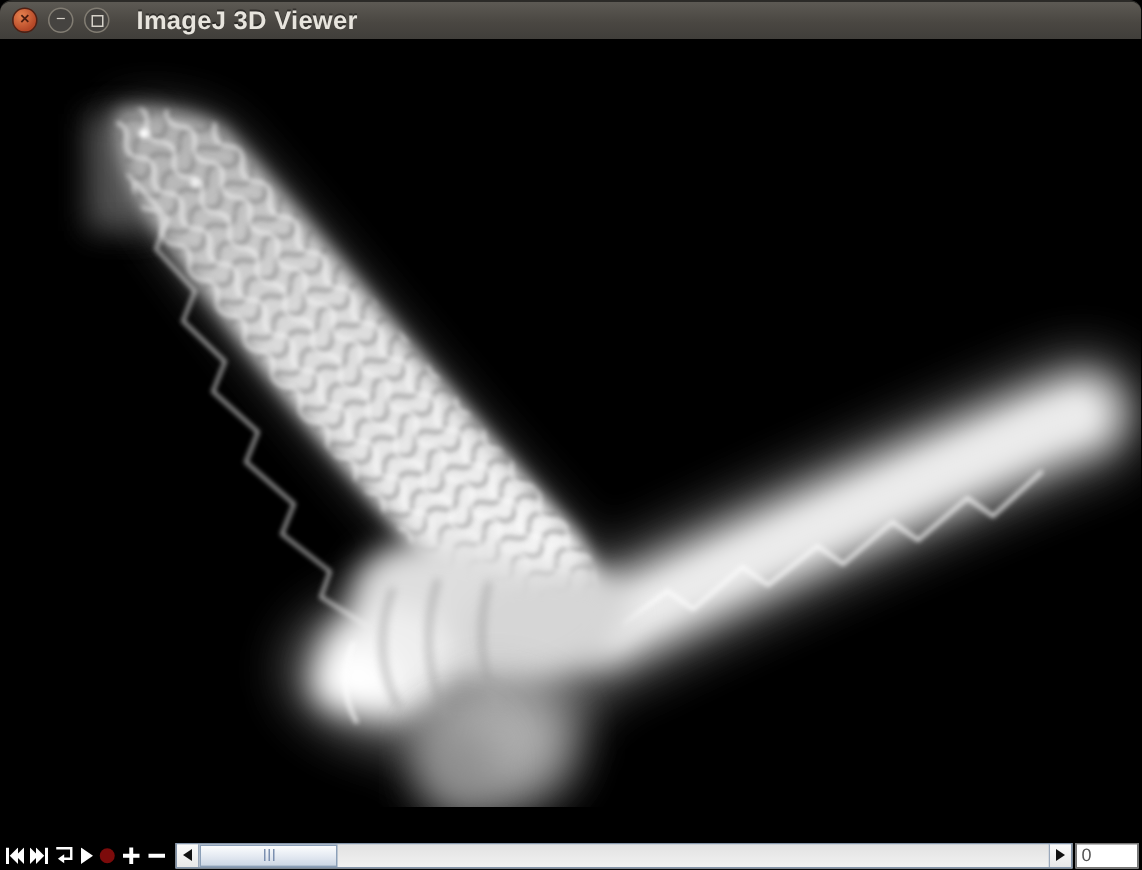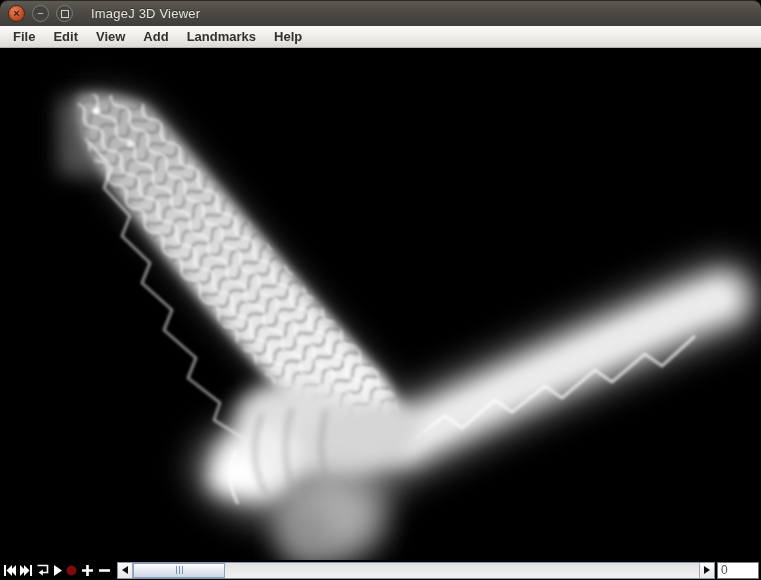--- a/index.html
+++ b/index.html
@@ -12,21 +12,21 @@
     background:linear-gradient(#5d5a54,#4a4742 55%,#403e3a);
     border-top:1px solid #2b2a27;
     display:flex;align-items:center;padding:0 8px;}
   .wbtn{width:17px;height:17px;border-radius:50%;margin-right:7px;
     display:flex;align-items:center;justify-content:center;box-sizing:border-box;
     font-size:11px;line-height:1;cursor:default;}
   .wbtn.close{background:radial-gradient(circle at 35% 30%,#e8824f,#b54827 70%);
     border:1px solid #4e2014;color:#4a1c0f;font-weight:bold;}
   .wbtn.minb,.wbtn.maxb{background:#454340;border:1px solid #827d73;color:#d6d2c9;}
   .wbtn .sq{width:6px;height:6px;border:1.5px solid #d6d2c9;display:block;}
-  .wtitle{color:#e8e5de;font-weight:normal;font-size:13px;margin-left:11px;
+  .wtitle{color:#e8e5de;font-weight:bold;font-size:17px;margin-left:11px;
     text-shadow:0 -1px 0 rgba(0,0,0,.4);letter-spacing:.2px;}
 
   
   .menubar{height:22px;flex:0 0 22px;box-sizing:border-box;
     background:linear-gradient(#fcfbfa,#eceae7 60%,#dcdad6);
     border-bottom:1px solid #b3b0ab;
     display:flex;align-items:center;padding-left:4px;}
   .menu-item{font-size:13px;font-weight:bold;color:#33312d;padding:1px 9px;cursor:default;}
 
   
@@ -64,28 +64,20 @@
 
   <div class="titlebar">
     <span class="wbtn close">×</span>
     <span class="wbtn minb">−</span>
     <span class="wbtn maxb">
         <span class="sq"></span>
       </span>
     <span class="wtitle">ImageJ 3D Viewer</span>
   </div>
 
-  <div class="menubar">
-    <span class="menu-item">File</span>
-    <span class="menu-item">Edit</span>
-    <span class="menu-item">View</span>
-    <span class="menu-item">Add</span>
-    <span class="menu-item">Landmarks</span>
-    <span class="menu-item">Help</span>
-  </div>
 
   <div class="viewport">
     <svg width="761" height="512" viewBox="0 0 761 512">
       <defs>
         <filter id="b2" x="-40%" y="-40%" width="180%" height="180%">
             <feGaussianBlur stdDeviation="1.6"></feGaussianBlur>
           </filter>
         <filter id="b3" x="-40%" y="-40%" width="180%" height="180%">
             <feGaussianBlur stdDeviation="3"></feGaussianBlur>
           </filter>

